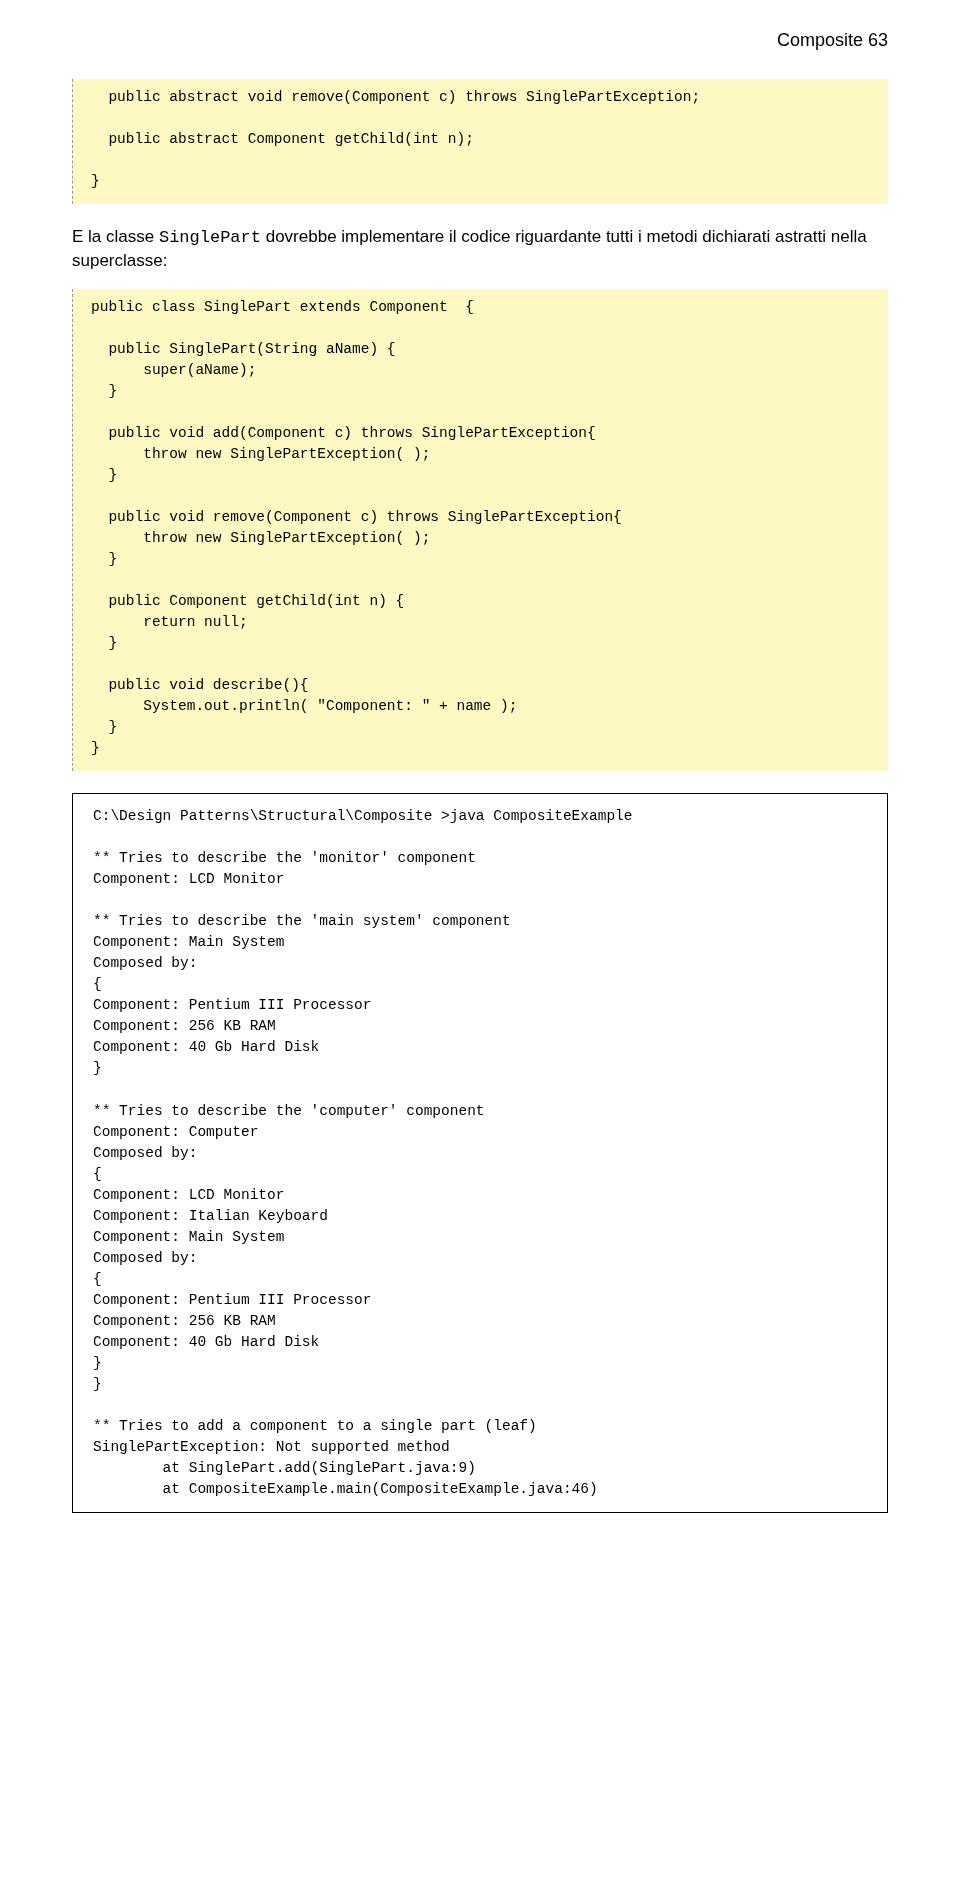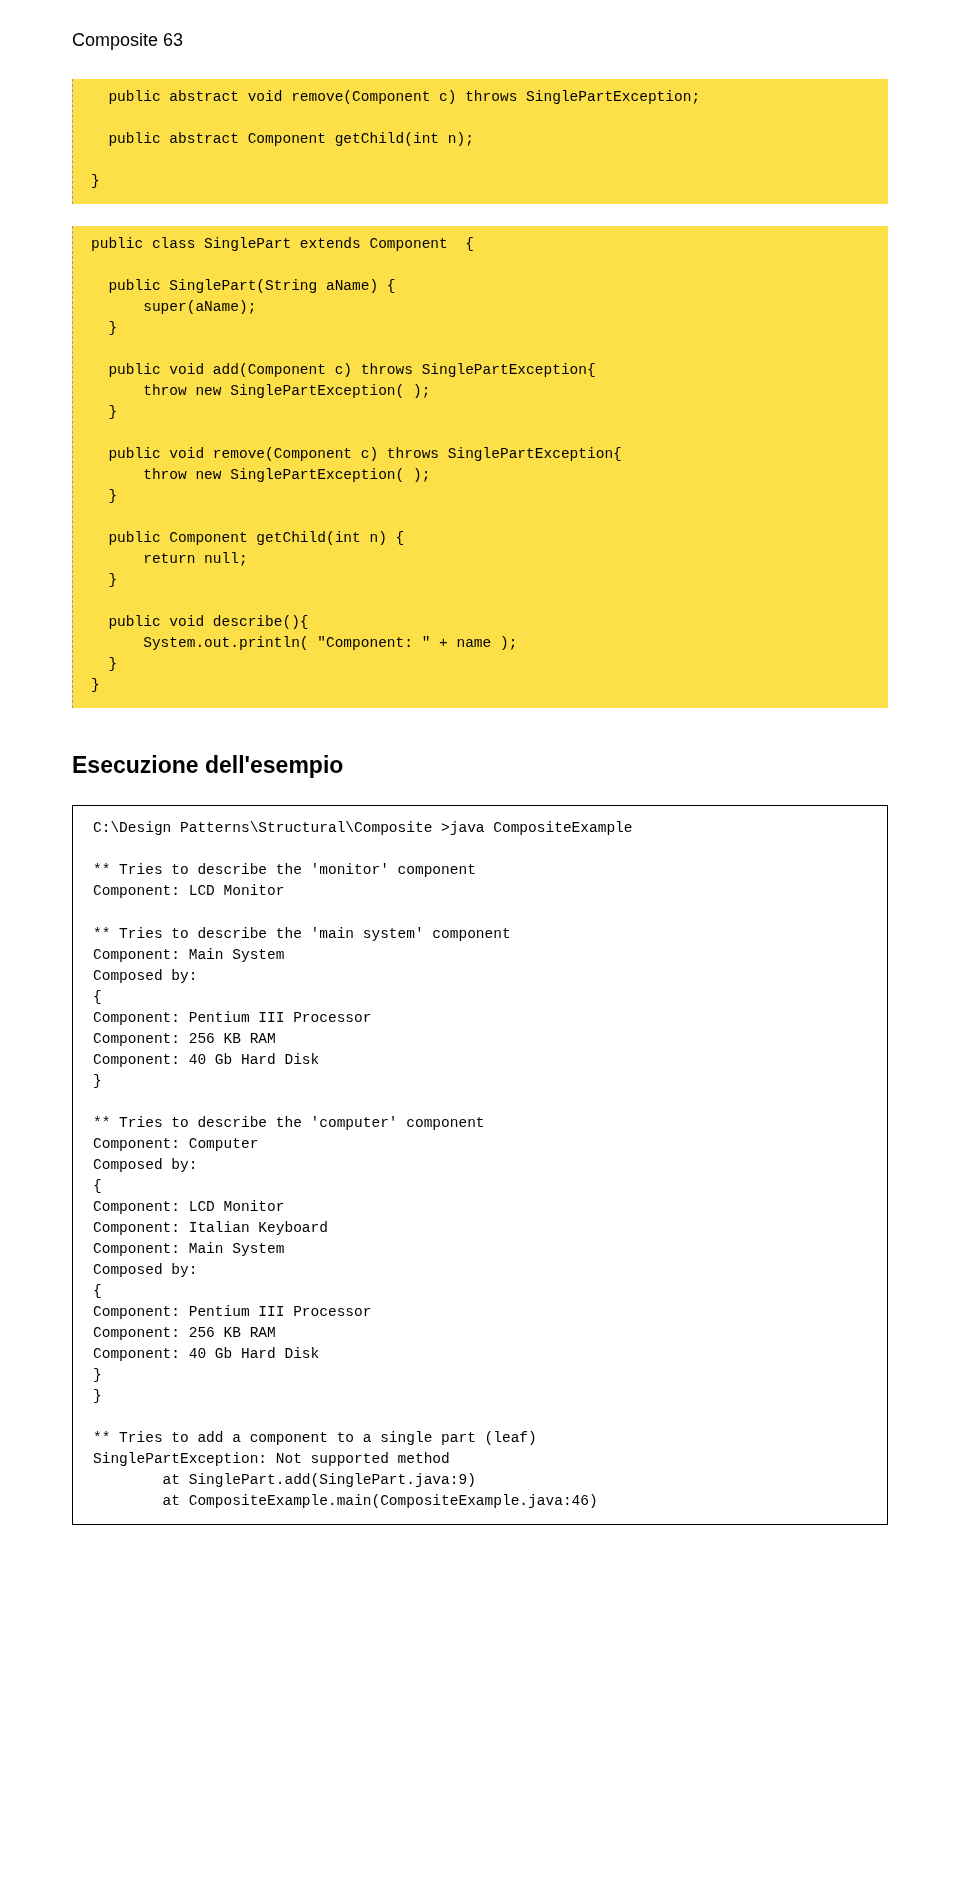--- a/index.html
+++ b/index.html
@@ -7,27 +7,28 @@
     padding: 0;
     background: #fff;
     font-family: Georgia, 'Times New Roman', serif;
     color: #000;
     width: 960px;
   }
   .page {
     padding: 30px 72px 60px 72px;
   }
   .header-line {
+    text-align: right;
     font-family: Arial, Helvetica, sans-serif;
     font-size: 18px;
     color: #000;
     margin-bottom: 28px;
   }
   .code-block {
-    background: #fde047;
+    background: #fef9c3;
     border-left: 1px dashed #999;
     padding: 8px 18px 12px 18px;
     font-family: "Courier New", monospace;
     font-size: 14.5px;
     line-height: 1.45;
     white-space: pre;
     margin-bottom: 22px;
     color: #000;
   }
   .body-text {
@@ -60,20 +61,23 @@
 <div class="page">
 
   <div class="header-line">Composite 63</div>
 
   <div class="code-block">  public abstract void remove(Component c) throws SinglePartException;
 
   public abstract Component getChild(int n);
 
 }</div>
 
+  <p class="body-text">
+    <span>E la classe </span><span class="mono">SinglePart</span><span> dovrebbe implementare il codice riguardante tutti i metodi dichiarati astratti nella superclasse:</span>
+  </p>
 
   <div class="code-block">public class SinglePart extends Component  {
 
   public SinglePart(String aName) {
       super(aName);
   }
 
   public void add(Component c) throws SinglePartException{
       throw new SinglePartException( );
   }
@@ -84,21 +88,20 @@
 
   public Component getChild(int n) {
       return null;
   }
 
   public void describe(){
       System.out.println( "Component: " + name );
   }
 }</div>
 
-  <div class="section-heading">Esecuzione dell'esempio</div>
 
   <div class="output-block">C:\Design Patterns\Structural\Composite &gt;java CompositeExample
 
 ** Tries to describe the 'monitor' component
 Component: LCD Monitor
 
 ** Tries to describe the 'main system' component
 Component: Main System
 Composed by:
 {

